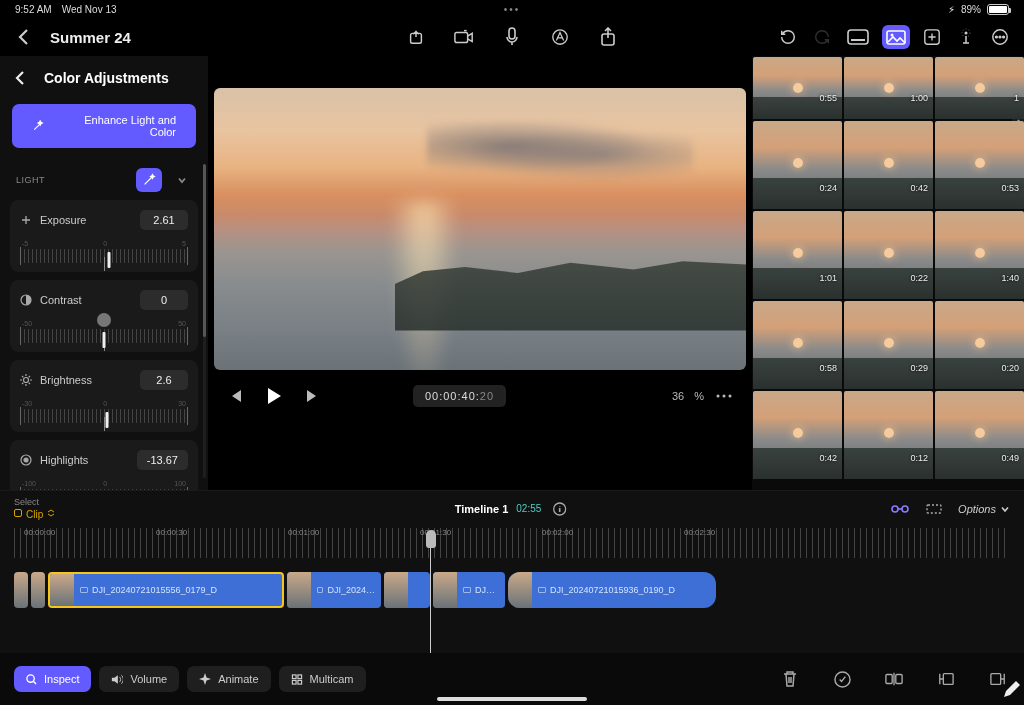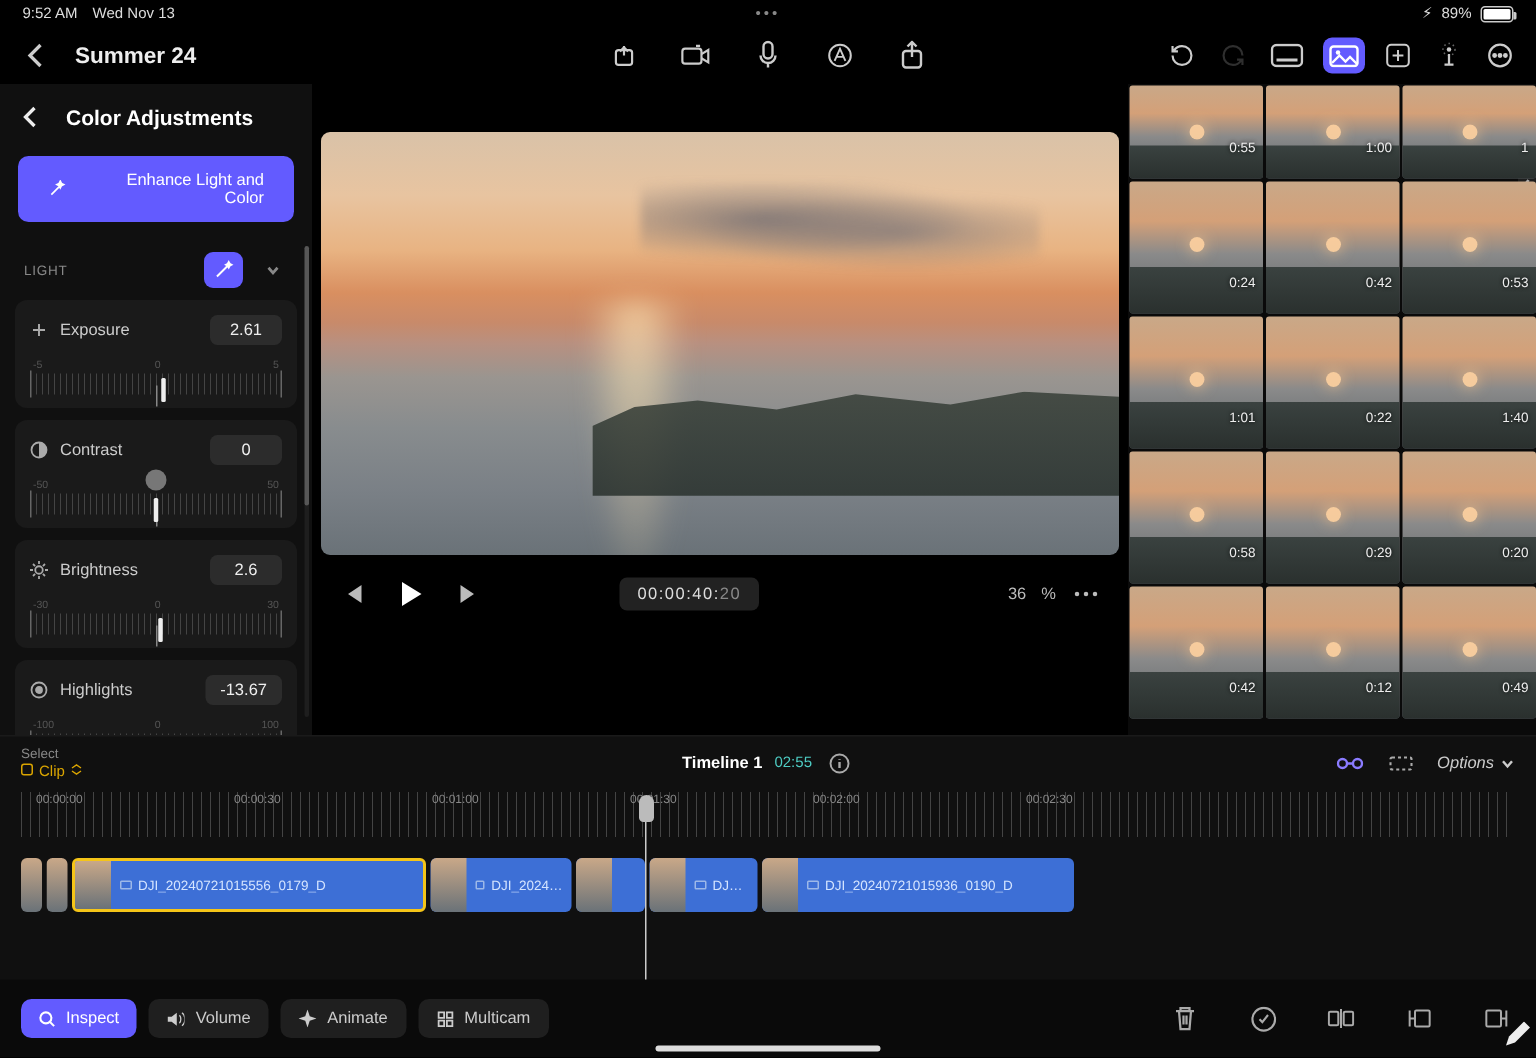--- a/index.html
+++ b/index.html
@@ -555,21 +555,21 @@
         <div class="clip-thumb"></div>
         <span class="clip-name"><span class="clip-icon"></span>DJI_2024…</span>
       </div>
       <div class="clip" style="width: 46px;">
         <div class="clip-thumb"></div>
       </div>
       <div class="clip" style="width: 72px;">
         <div class="clip-thumb"></div>
         <span class="clip-name"><span class="clip-icon"></span>DJ…</span>
       </div>
-      <div class="clip" style="width: 208px;">
+      <div class="clip" style="width: 208px; border-radius: 12px;">
         <div class="clip-thumb"></div>
         <span class="clip-name"><span class="clip-icon"></span>DJI_20240721015936_0190_D</span>
       </div>
     </div>
 </div>
 
 <div class="bottom-bar">
   <div class="chip primary">
     <svg width="11" height="11" viewBox="0 0 12 12" fill="none" stroke="#fff" stroke-width="1.5">
         <circle cx="5" cy="5" r="4"></circle>

